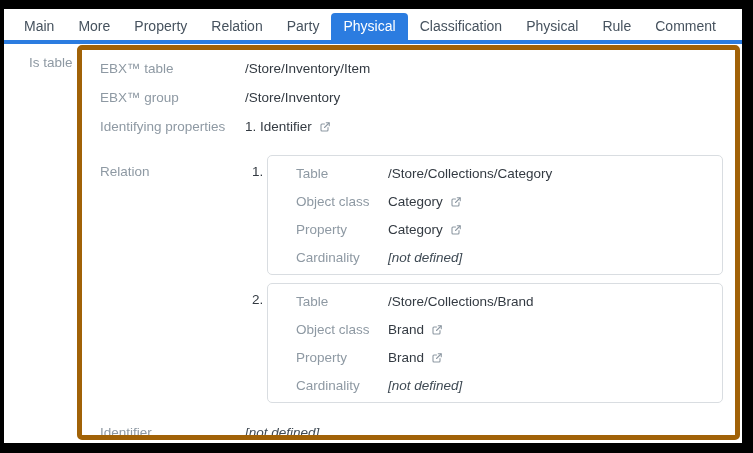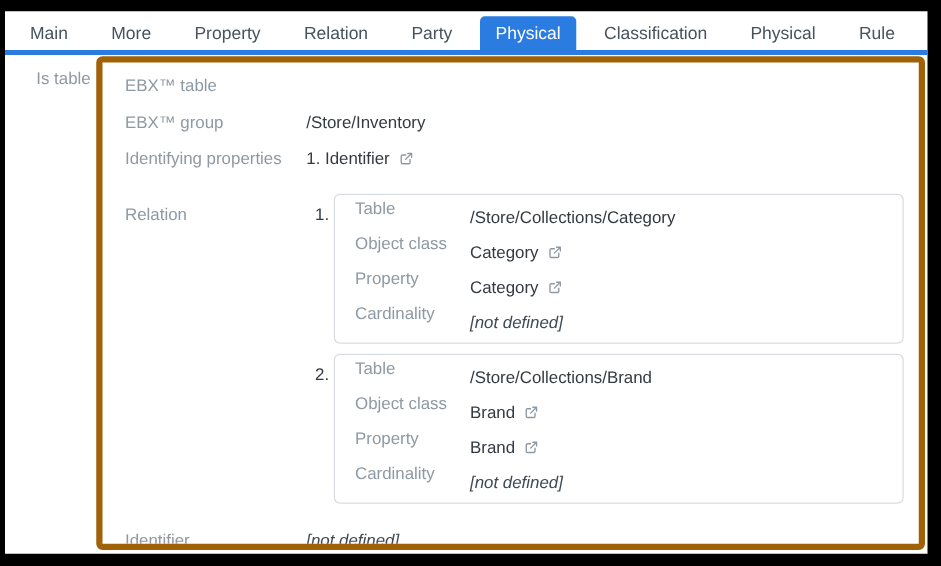--- a/index.html
+++ b/index.html
@@ -109,21 +109,23 @@
   }
   .relation-card {
     flex: 1;
     border: 1px solid #d9dde1;
     border-radius: 5px;
     padding: 3px 0 3px 16px;
     background: #fff;
   }
   .cardrow {
     display: flex;
+    align-items: center;
     height: 28px;
+    margin-left: 12px;
   }
   .clabel {
     width: 92px;
     flex: 0 0 92px;
     font-size: 13.5px;
     color: #8e99a3;
   }
   .info-row { margin-top: 15px; }
 </style>
 </head>
@@ -144,29 +146,31 @@
   <div class="tabbar">
     <div class="tab">Main</div>
     <div class="tab">More</div>
     <div class="tab">Property</div>
     <div class="tab">Relation</div>
     <div class="tab">Party</div>
     <div class="tab selected">Physical</div>
     <div class="tab">Classification</div>
     <div class="tab">Physical</div>
     <div class="tab">Rule</div>
+    <div class="tab">Comment</div>
   </div>
   <div class="accent-line"></div>
 
   <div class="side-label">Is table</div>
 
   <div class="panel">
 
     <div class="fieldrow">
       <div class="flabel">EBX™ table</div>
+      <div class="fvalue">/Store/Inventory/Item</div>
     </div>
 
     <div class="fieldrow">
       <div class="flabel">EBX™ group</div>
       <div class="fvalue">/Store/Inventory</div>
     </div>
 
     <div class="fieldrow">
       <div class="flabel">Identifying properties</div>
       <div class="fvalue link-value">

